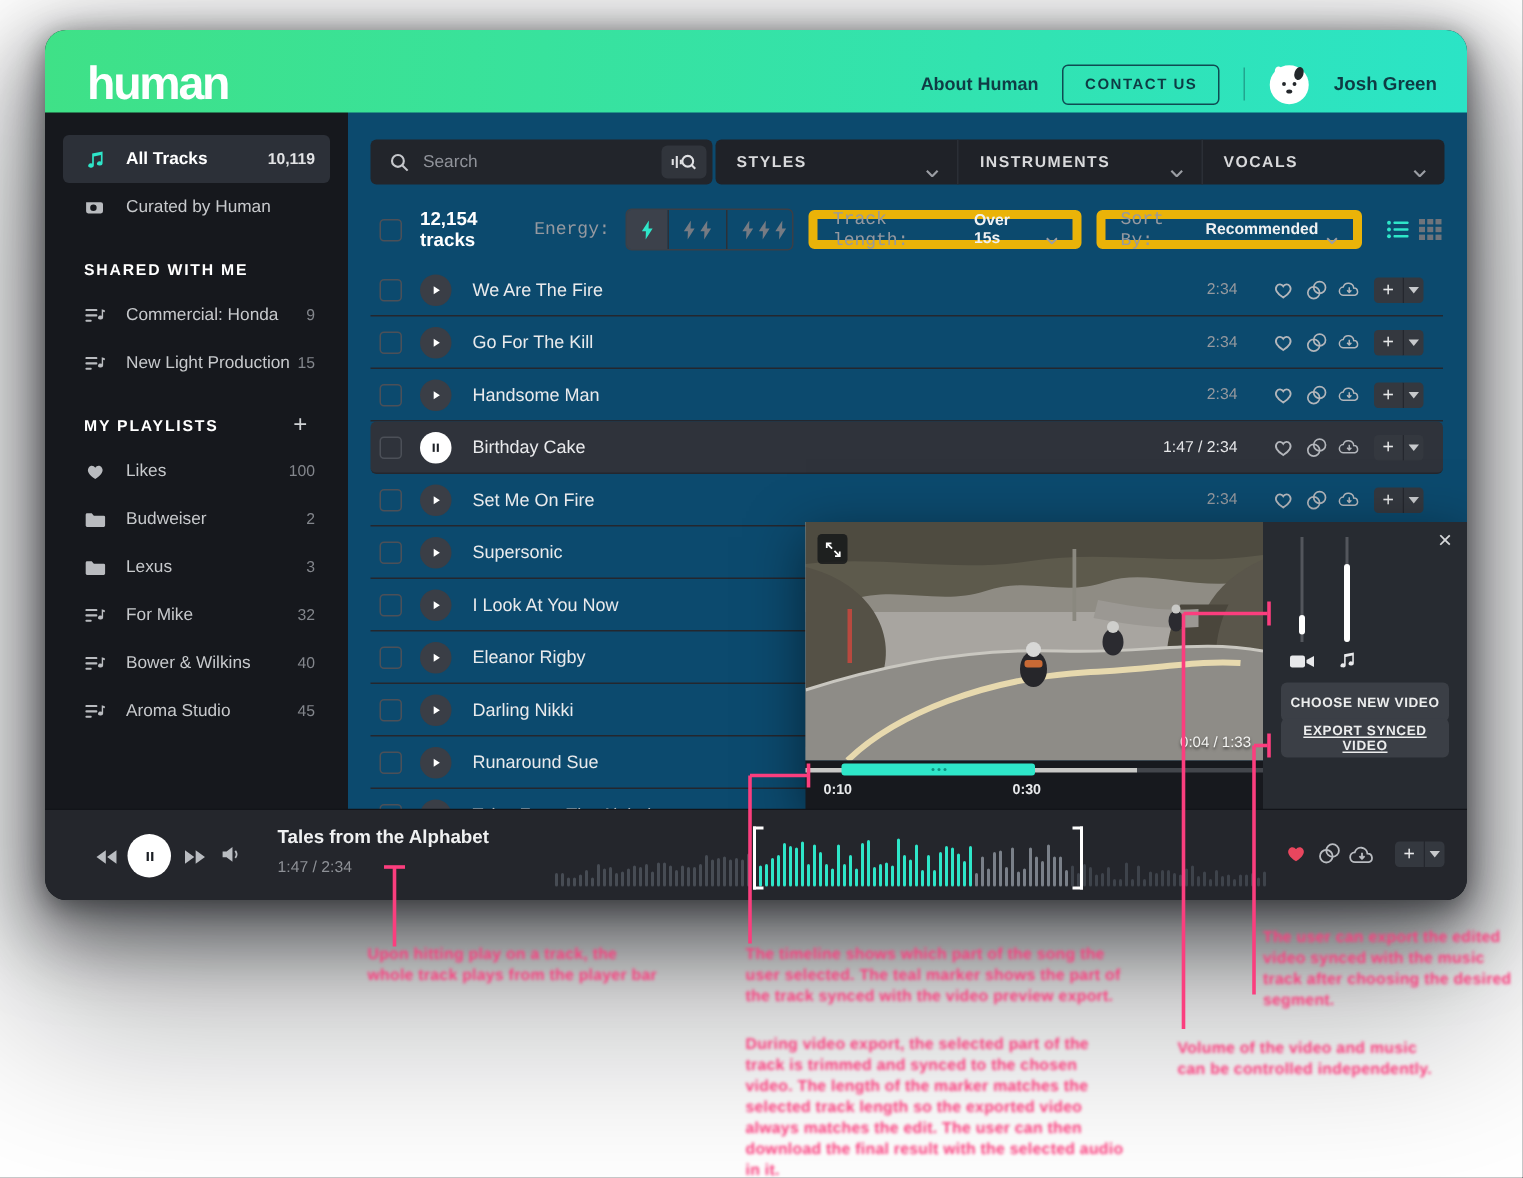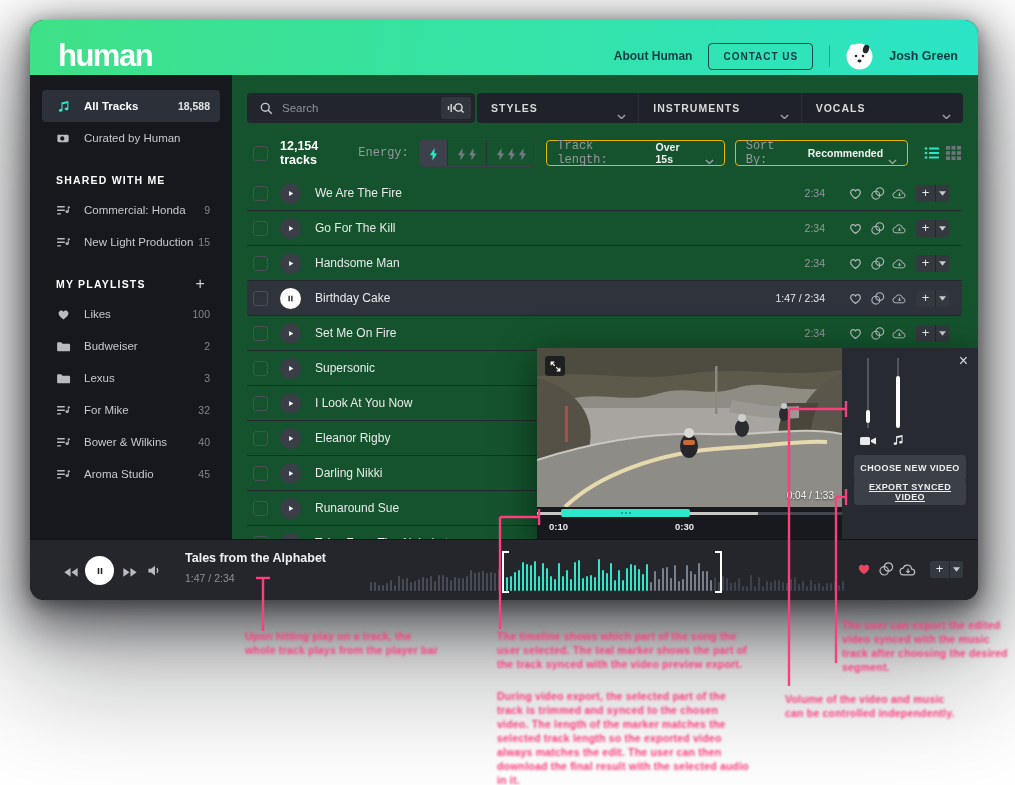--- a/index.html
+++ b/index.html
@@ -19,21 +19,21 @@
   .sidebar{position:absolute;left:0;top:55px;width:202px;bottom:60px;background:#16181d;padding-top:15px;box-sizing:border-box;}
   .sb-item{height:32px;display:flex;align-items:center;margin:0 12px;padding:0 10px 0 14px;border-radius:4px;color:#c7c9cc;font-size:11.5px;cursor:pointer;}
   .sb-item.active{background:#2c3038;color:#fff;font-weight:700;}
   .sb-ic{width:15px;height:15px;margin-right:13px;color:#b9bbbf;flex:none;}
   .sb-item.active .sb-ic{color:#2ee6c9;}
   .sb-count{margin-left:auto;font-size:10.5px;color:#83868c;}
   .sb-item.active .sb-count{color:#e2e3e5;font-weight:700;}
   .sb-head{display:flex;align-items:center;margin:20px 26px 8px 26px;color:#fff;font-size:10.5px;font-weight:700;letter-spacing:1.2px;}
   .sb-add{margin-left:auto;color:#cfd1d4;font-size:16px;font-weight:400;cursor:pointer;line-height:10px;}
   
-  .main{position:absolute;left:202px;top:55px;right:0;bottom:60px;background:#14532d;overflow:hidden;}
+  .main{position:absolute;left:202px;top:55px;right:0;bottom:60px;background:#0c4a6e;overflow:hidden;}
   .search-box{position:absolute;left:15px;top:18px;width:228px;height:30px;background:#22252b;border-radius:4px;display:flex;align-items:center;padding:0 4px 0 12px;box-sizing:border-box;}
   .s-ico{width:15px;height:15px;color:#c6c8cc;flex:none;}
   .search-input{flex:1;background:transparent;border:none;outline:none;color:#dfe0e2;font-size:11.5px;padding:0 8px;font-family:inherit;min-width:0;}
   .search-input::placeholder{color:#90939a;}
   .audio-search{width:30px;height:22px;background:#31353c;border:none;border-radius:4px;display:flex;align-items:center;justify-content:center;color:#dfe0e3;cursor:pointer;flex:none;}
   .audio-search span{width:18px;height:14px;display:block;}
   .dropdown-bar{position:absolute;left:245px;top:18px;right:15px;height:30px;background:#1f2228;border-radius:4px;display:flex;}
   .dseg{flex:1;display:flex;align-items:center;padding:0 12px 0 14px;border-left:1px solid #2b2f36;cursor:pointer;}
   .dseg:first-child{border-left:none;}
   .dseg .dlab{font-size:10.5px;font-weight:700;letter-spacing:1px;color:#d8d9db;}
@@ -42,21 +42,21 @@
   .cb{width:13px;height:13px;border:1.5px solid #4c5058;border-radius:3px;background:transparent;flex:none;cursor:pointer;}
   .t-count{font-size:12.5px;font-weight:700;color:#fff;margin-left:12px;}
   .toolbar-right{margin-left:auto;display:flex;align-items:center;gap:10px;}
   .t-lab{font-size:12px;color:#9699a0;font-family:Liberation Mono, monospace;}
   .energy{display:flex;border:1px solid #3b3f47;border-radius:4px;height:26px;overflow:hidden;cursor:pointer;}
   .eseg{display:flex;align-items:center;gap:2px;padding:0 9px;border-left:1px solid #2c3037;}
   .eseg:first-child{border-left:none;}
   .eseg.active{background:#3c414b;}
   .bolt{width:9px;height:13px;color:#767b83;display:block;}
   .eseg.active .bolt{color:#2ee6c9;}
-  .dd-btn{display:flex;align-items:center;border:1px solid #eab308;border-radius:4px;height:26px;padding:0 10px;gap:5px;cursor:pointer;box-sizing:border-box;}
+  .dd-btn{display:flex;align-items:center;border:6px solid #eab308;border-radius:4px;height:26px;padding:0 10px;gap:5px;cursor:pointer;box-sizing:border-box;}
   .dd-btn b{font-size:10.5px;color:#f0f1f2;font-weight:700;}
   .views{display:flex;gap:6px;margin-left:6px;}
   .vw{width:16px;height:15px;cursor:pointer;}
   .vw.list{color:#2ee6c9;} .vw.grid{color:#6f747b;}
   
   .tracklist{position:absolute;left:15px;right:16px;top:101px;bottom:0;}
   .row{height:34px;border-bottom:1px solid #24272e;display:flex;align-items:center;padding:0 13px 0 6px;box-sizing:content-box;}
   .row.active{background:#2f333b;border-radius:4px;}
   .play{width:21px;height:21px;border-radius:50%;background:#3a3e46;margin-left:12px;display:flex;align-items:center;justify-content:center;color:#fff;flex:none;cursor:pointer;}
   .play svg{width:11px;height:11px;display:block;}
@@ -146,21 +146,21 @@
       <div class="user">Josh Green</div>
     </div>
   </header>
 
   <aside class="sidebar" id="sidebar">
       <div class="sb-item active">
         <span class="sb-ic"><svg viewBox="0 0 16 16" fill="currentColor">
             <path d="M5.8,3.6 L13.2,2.2 V10.6 a2,1.5 0 1 1 -1.2,-1.35 V4.6 L7,5.7 V12.1 a2,1.5 0 1 1 -1.2,-1.35 Z"></path>
           </svg></span>
         <span>All Tracks</span>
-        <span class="sb-count">18,588</span>
+        <span class="sb-count">10,119</span>
       </div>
       <div class="sb-item">
         <span class="sb-ic"><svg viewBox="0 0 16 16" fill="currentColor" fill-rule="evenodd">
             <path d="M1.5,4 H12 a1.5,1.5 0 0 1 1.5,1.5 v5 a1.5,1.5 0 0 1 -1.5,1.5 H3 a1.5,1.5 0 0 1 -1.5,-1.5 Z M6.7,10.3 a2.3,2.3 0 1 0 0,-4.6 a2.3,2.3 0 0 0 0,4.6 Z"></path>
           </svg></span>
         <span>Curated by Human</span>
       </div>
       <div class="sb-head">
         <span>SHARED WITH ME</span>
       </div>

